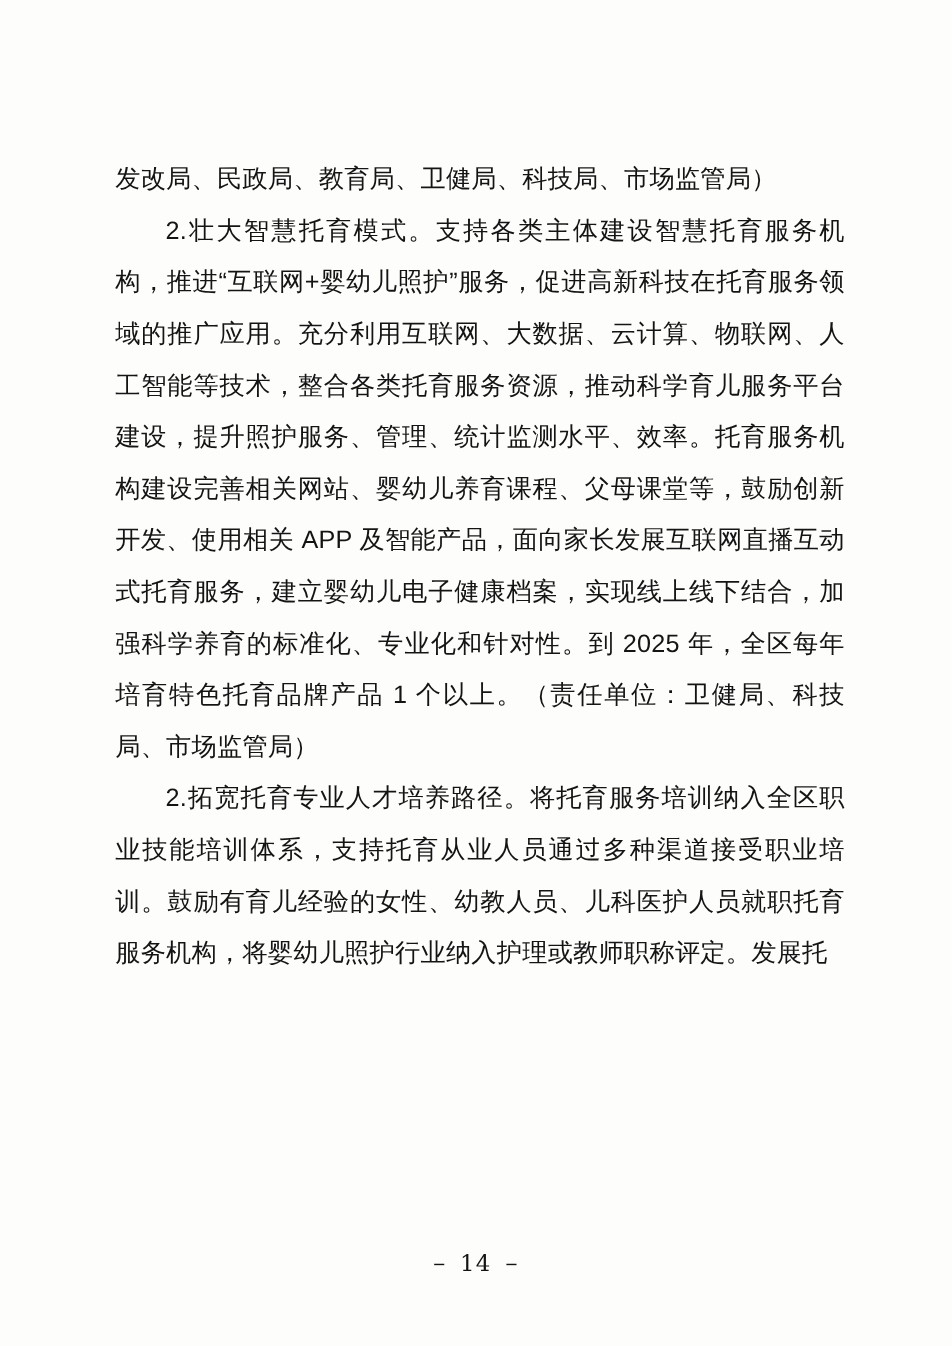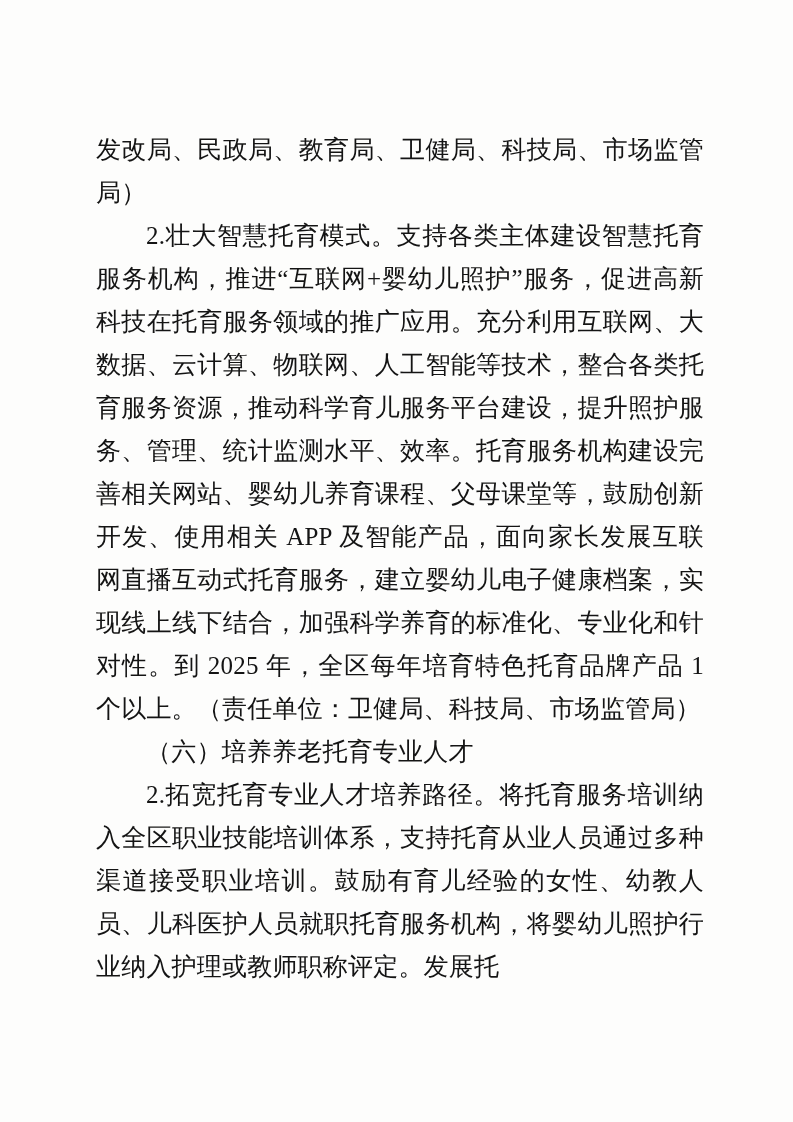--- a/index.html
+++ b/index.html
@@ -24,26 +24,26 @@
     background: #fdfdfc;
   }
   .body-area {
     position: absolute;
     left: 96px;
     top: 128px;
     width: 608px;
   }
   p.para {
     margin: 0 0 0 0;
-    font-size: 25px;
+    font-size: 21px;
     line-height: 43px;
     text-align: justify;
     text-justify: inter-ideograph;
     letter-spacing: 0.2px;
-    font-family: Liberation Serif, serif;
+    font-family: Liberation Sans, sans-serif;
     color: #141414;
   }
   p.indent {
     text-indent: 2em;
   }
   .footer {
     position: absolute;
     left: 0;
     top: 1040px;
     width: 793px;
@@ -58,18 +58,20 @@
   }
 </style>
 </head>
 <body>
 
 <div class="page">
 
   <div class="body-area">
     <p class="para">发改局、民政局、教育局、卫健局、科技局、市场监管局）</p>
     <p class="para indent">2.壮大智慧托育模式。支持各类主体建设智慧托育服务机构，推进“互联网+婴幼儿照护”服务，促进高新科技在托育服务领域的推广应用。充分利用互联网、大数据、云计算、物联网、人工智能等技术，整合各类托育服务资源，推动科学育儿服务平台建设，提升照护服务、管理、统计监测水平、效率。托育服务机构建设完善相关网站、婴幼儿养育课程、父母课堂等，鼓励创新开发、使用相关 APP 及智能产品，面向家长发展互联网直播互动式托育服务，建立婴幼儿电子健康档案，实现线上线下结合，加强科学养育的标准化、专业化和针对性。到 2025 年，全区每年培育特色托育品牌产品 1 个以上。（责任单位：卫健局、科技局、市场监管局）</p>
-    <p class="para indent">（六）培养养老托育专业人才</p>
     <p class="para indent">2.拓宽托育专业人才培养路径。将托育服务培训纳入全区职业技能培训体系，支持托育从业人员通过多种渠道接受职业培训。鼓励有育儿经验的女性、幼教人员、儿科医护人员就职托育服务机构，将婴幼儿照护行业纳入护理或教师职称评定。发展托</p>
   </div>
 
+  <div class="footer">
+    <span class="pgnum">－ 14 －</span>
+  </div>
 
 </div>
 
 </body></html>

